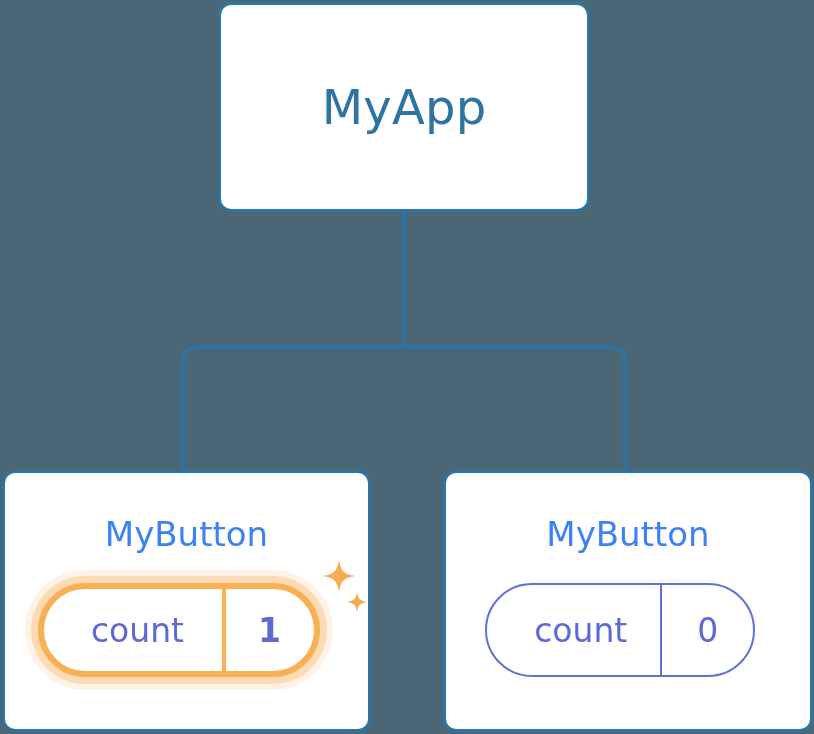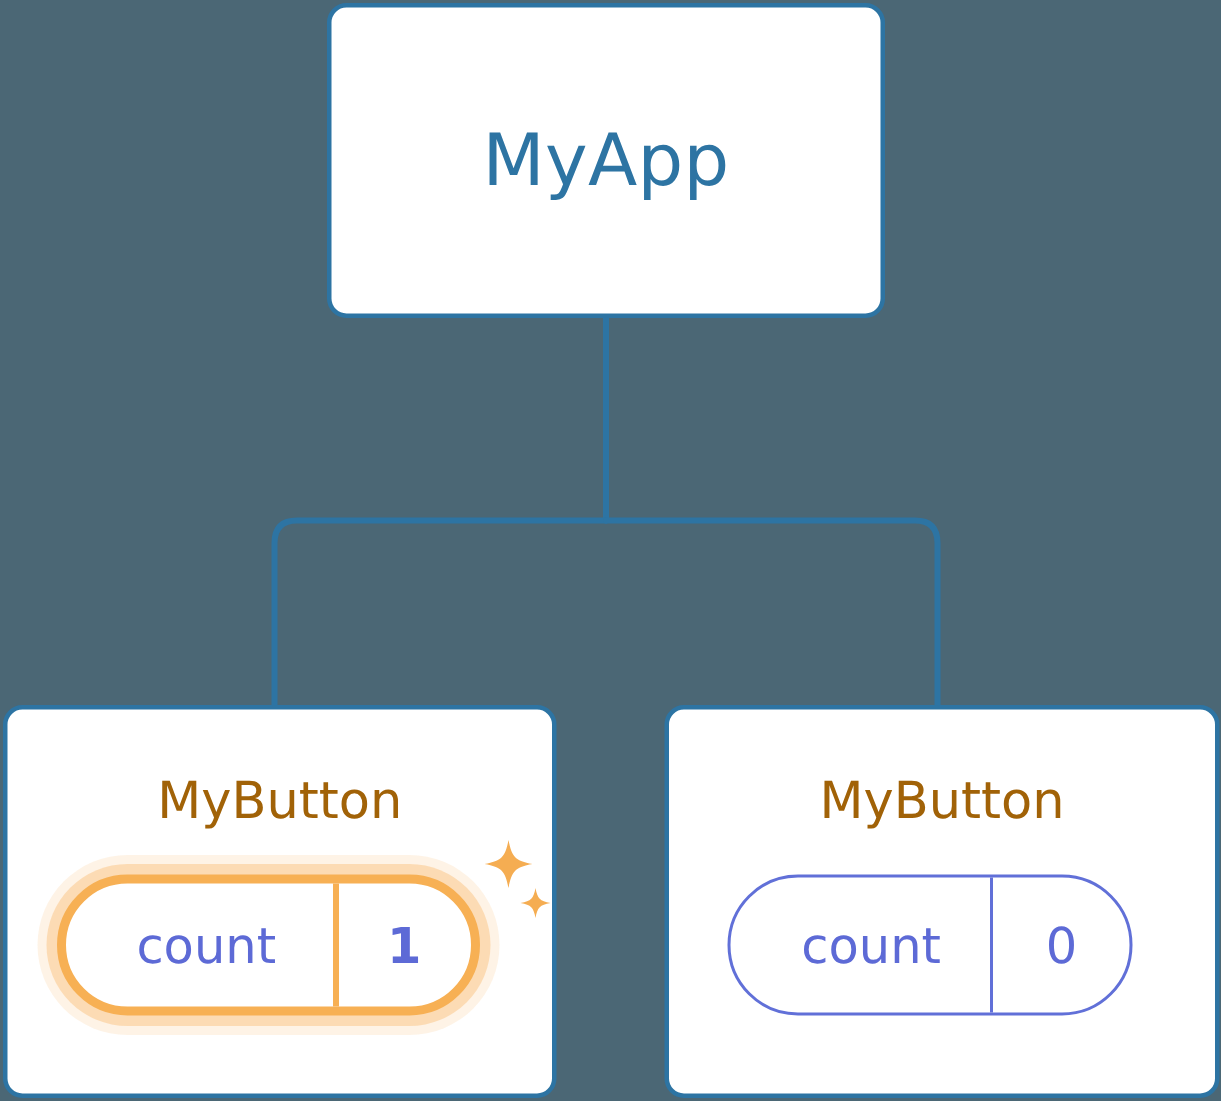--- a/index.html
+++ b/index.html
@@ -68,21 +68,21 @@
     top: 470px;
     width: 370px;
     height: 262px;
   }
   .child-title {
     position: absolute;
     top: 44px;
     left: 0;
     right: 0;
     text-align: center;
-    color: #a16207;
+    color: #3b82f6;
     font-size: 34px;
     font-weight: 400;
     line-height: 1;
   }
 
   
   .pill-wrap {
     position: absolute;
     top: 110px;
     left: 0;

